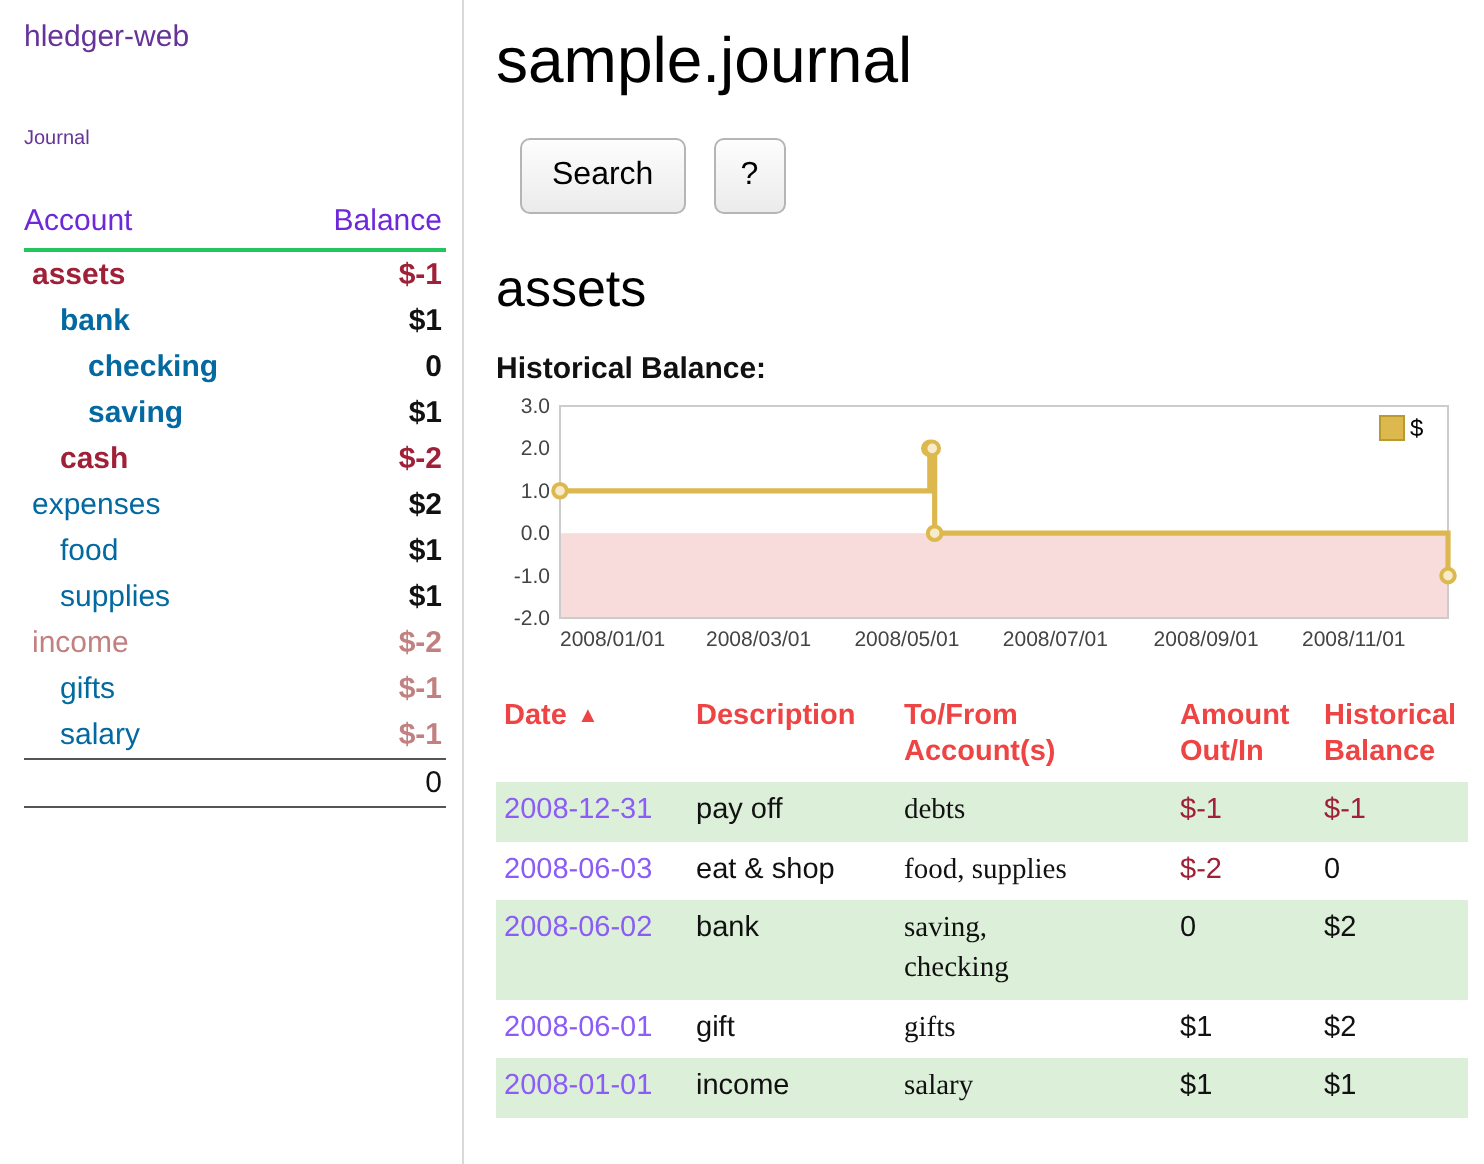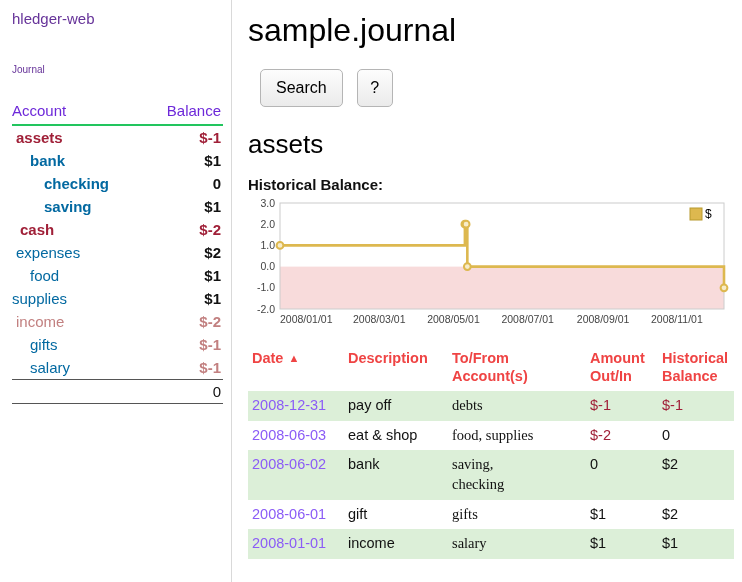--- a/index.html
+++ b/index.html
@@ -93,33 +93,33 @@
           </tr>
           <tr>
             <td><a href="#" class="acct tone-link b" style="margin-left: 32px;">checking</a></td>
             <td class="bal tone-normal">0</td>
           </tr>
           <tr>
             <td><a href="#" class="acct tone-link b" style="margin-left: 32px;">saving</a></td>
             <td class="bal tone-normal">$1</td>
           </tr>
           <tr>
-            <td><a href="#" class="acct tone-neg-strong b" style="margin-left: 8px;">cash</a></td>
+            <td><a href="#" class="acct tone-neg-strong b" style="margin-left: 18px;">cash</a></td>
             <td class="bal tone-neg-strong">$-2</td>
           </tr>
           <tr>
             <td><a href="#" class="acct tone-link" style="margin-left: 4px;">expenses</a></td>
             <td class="bal tone-normal">$2</td>
           </tr>
           <tr>
             <td><a href="#" class="acct tone-link" style="margin-left: 18px;">food</a></td>
             <td class="bal tone-normal">$1</td>
           </tr>
           <tr>
-            <td><a href="#" class="acct tone-link" style="">supplies</a></td>
+            <td><a href="#" class="acct tone-link" style="margin-left: 18px;">supplies</a></td>
             <td class="bal tone-normal">$1</td>
           </tr>
           <tr>
             <td><a href="#" class="acct tone-neg-soft" style="margin-left: 4px;">income</a></td>
             <td class="bal tone-neg-soft">$-2</td>
           </tr>
           <tr>
             <td><a href="#" class="acct tone-link" style="margin-left: 18px;">gifts</a></td>
             <td class="bal tone-neg-soft">$-1</td>
           </tr>

